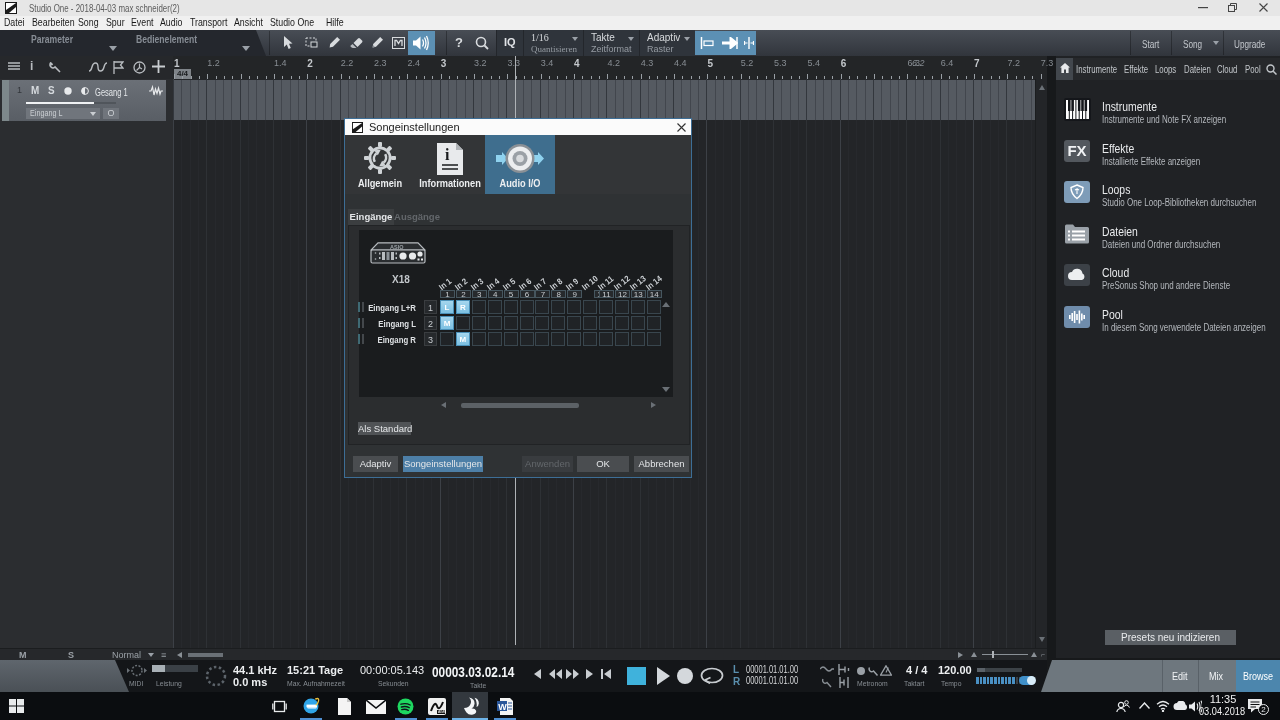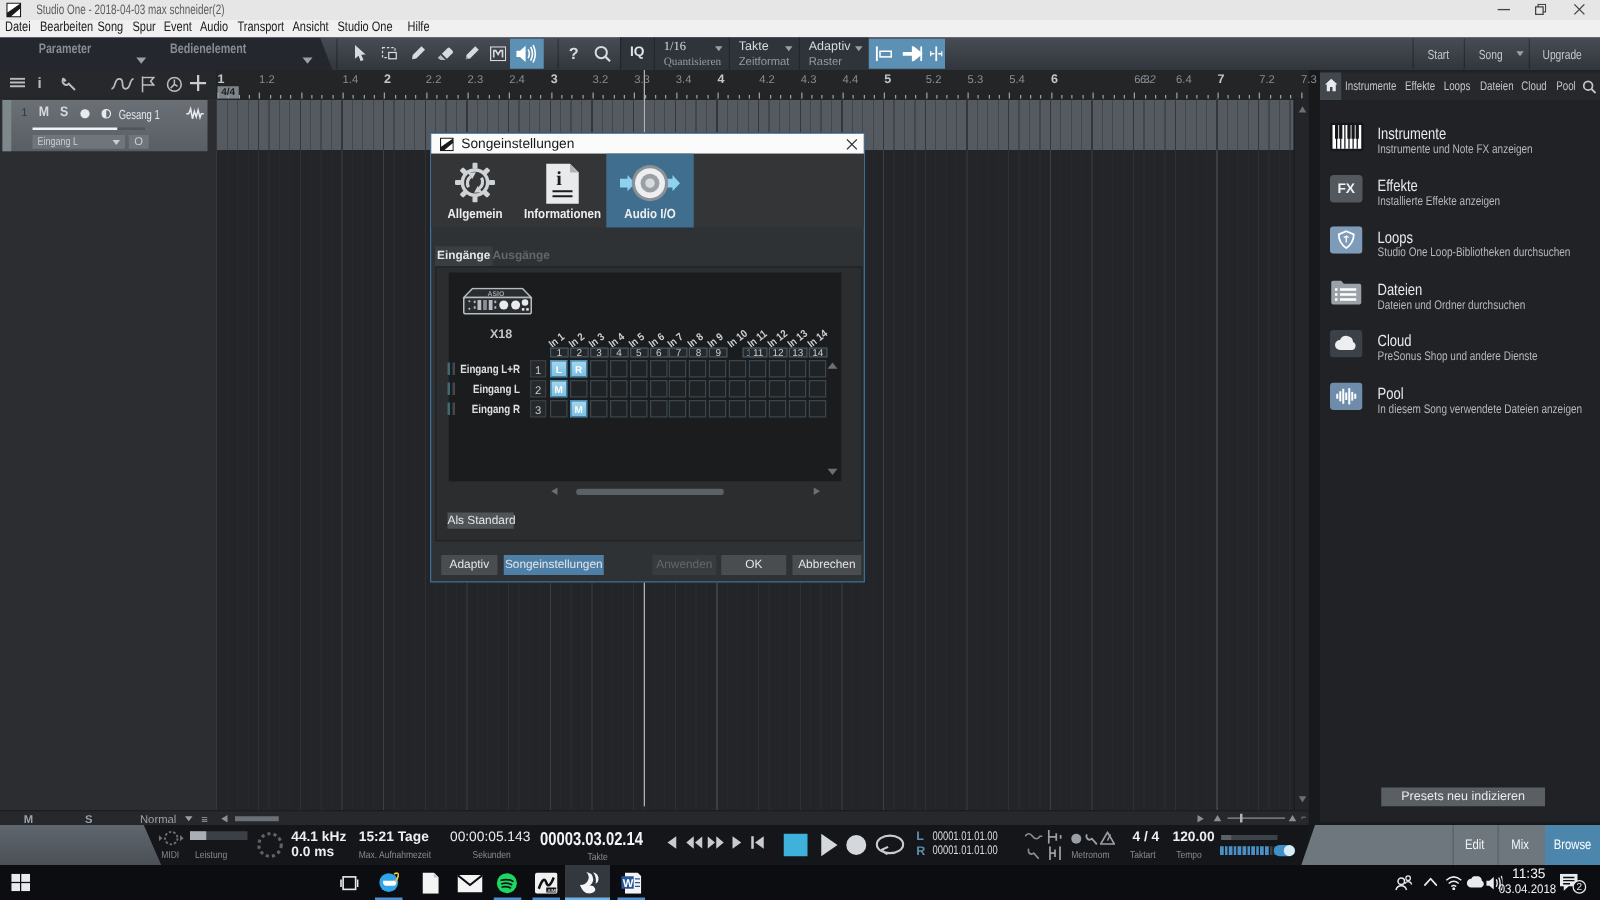--- a/index.html
+++ b/index.html
@@ -96,21 +96,21 @@
 #browser { left:1056px; top:56px; width:224px; height:602px; background:#202225; }
 #btabs { position:absolute; left:0; top:2px; width:224px; height:22px; background:#26282b; }
 #btabs .home { position:absolute; left:0; top:0; width:17px; height:22px; background:#42474d; }
 #btabs .t { position:absolute; top:6px; font-size:10px; color:#c2c6ca; transform:scaleX(0.78); transform-origin:left; white-space:nowrap; }
 .bitem-t { position:absolute; left:46px; font-size:13px; color:#e8eaec; transform:scaleX(0.8); transform-origin:left; white-space:nowrap; }
 .bitem-d { position:absolute; left:46px; font-size:10px; color:#b4b8bd; white-space:nowrap; transform:scaleX(0.8); transform-origin:left; }
 .bicon { position:absolute; left:8px; }
 #presetsbtn { position:absolute; left:49px; top:574px; width:131px; height:15px; background:#5a5f64; color:#e8eaec; font-size:10px; text-align:center; line-height:15px; }
 
 
-#dialog { left:344px; top:106px; width:348px; height:360px; background:#2f3234; border:1px solid #3d6e96; z-index:10; }
+#dialog { left:344px; top:118px; width:348px; height:360px; background:#2f3234; border:1px solid #3d6e96; z-index:10; }
 #dtitle { position:absolute; left:0; top:0; width:346px; height:16px; background:#fbfbfb; }
 #dtitle .t { position:absolute; left:24px; top:2px; font-size:11px; color:#1a1a1a; }
 #dtabs { position:absolute; left:0; top:16px; width:346px; height:59px; background:#333537; }
 .dtab { position:absolute; top:0; width:70px; height:59px; }
 .dtab .lab { position:absolute; left:0; bottom:5px; width:70px; text-align:center; font-size:10.5px; font-weight:bold; color:#eceef0; transform:scaleX(0.88); white-space:nowrap; }
 #dtab-audio { left:140px; background:#3f6e8e; }
 #dsub-in { position:absolute; left:3px; top:90px; width:46px; height:16px; background:#3b3e40; color:#e4e6e8; font-size:9.5px; font-weight:bold; text-align:center; line-height:16px; white-space:nowrap; }
 #dsub-out { position:absolute; left:49px; top:90px; width:46px; height:16px; color:#63676b; font-size:9.5px; font-weight:bold; text-align:center; line-height:16px; white-space:nowrap; }
 #dpanel { position:absolute; left:3px; top:106px; width:342px; height:220px; background:#2b2d2f; border:1px solid #212325; }
 #dmatrix { position:absolute; left:14px; top:111px; width:314px; height:167px; background:#1a1c1e; }
@@ -680,21 +680,21 @@
       <svg class="bicon" style="top:42px;" width="27" height="23" viewBox="0 0 27 23">
         <rect x="0" y="0" width="27" height="23" rx="2" fill="#14161a"></rect>
         <rect x="2" y="2" width="23" height="19" fill="#fff"></rect>
         <path d="M5.3 2 L5.3 21 M8.6 2 L8.6 21 M11.9 2 L11.9 21 M15.2 2 L15.2 21 M18.5 2 L18.5 21 M21.8 2 L21.8 21" stroke="#14161a" stroke-width="1"></path>
         <rect x="4" y="2" width="2.6" height="11" fill="#14161a"></rect>
         <rect x="7.3" y="2" width="2.6" height="11" fill="#14161a"></rect>
         <rect x="13.9" y="2" width="2.6" height="11" fill="#14161a"></rect>
         <rect x="17.2" y="2" width="2.6" height="11" fill="#14161a"></rect>
         <rect x="20.5" y="2" width="2.6" height="11" fill="#14161a"></rect>
       </svg>
-      <div class="bicon" style="top:83.5px;width:26px;height:22px;background:#53585e;border-radius:3px;color:#f0f2f4;font-size:11px;font-weight:bold;text-align:center;line-height:22px;">FX</div>
+      <div class="bicon" style="top:83.5px;width:26px;height:22px;background:#53585e;border-radius:3px;color:#f0f2f4;font-size:15px;font-weight:bold;text-align:center;line-height:22px;">FX</div>
       <svg class="bicon" style="top:125px;" width="26" height="22" viewBox="0 0 26 22">
         <rect width="26" height="22" rx="3" fill="#7e9cb8"></rect>
         <path d="M13 4 L19 6.5 Q19 13 13 17.5 Q7 13 7 6.5 Z" fill="none" stroke="#fff" stroke-width="1.4"></path>
         <path d="M11 9 L13 8 L13 13 M13 8 L15 9" stroke="#fff" stroke-width="1.1" fill="none"></path>
       </svg>
       <svg class="bicon" style="top:166.5px;" width="26" height="22" viewBox="0 0 26 22">
         <path d="M1 3 Q1 1.5 2.5 1.5 L9 1.5 L11 4 L23.5 4 Q25 4 25 5.5 L25 19 Q25 20.5 23.5 20.5 L2.5 20.5 Q1 20.5 1 19 Z" fill="#9aa1a8"></path>
         <path d="M8 8.5 L21 8.5 M8 12.5 L21 12.5 M8 16.5 L21 16.5" stroke="#fff" stroke-width="2"></path>
         <path d="M4 8.5 L6 8.5 M4 12.5 L6 12.5 M4 16.5 L6 16.5" stroke="#fff" stroke-width="2"></path>
       </svg>

